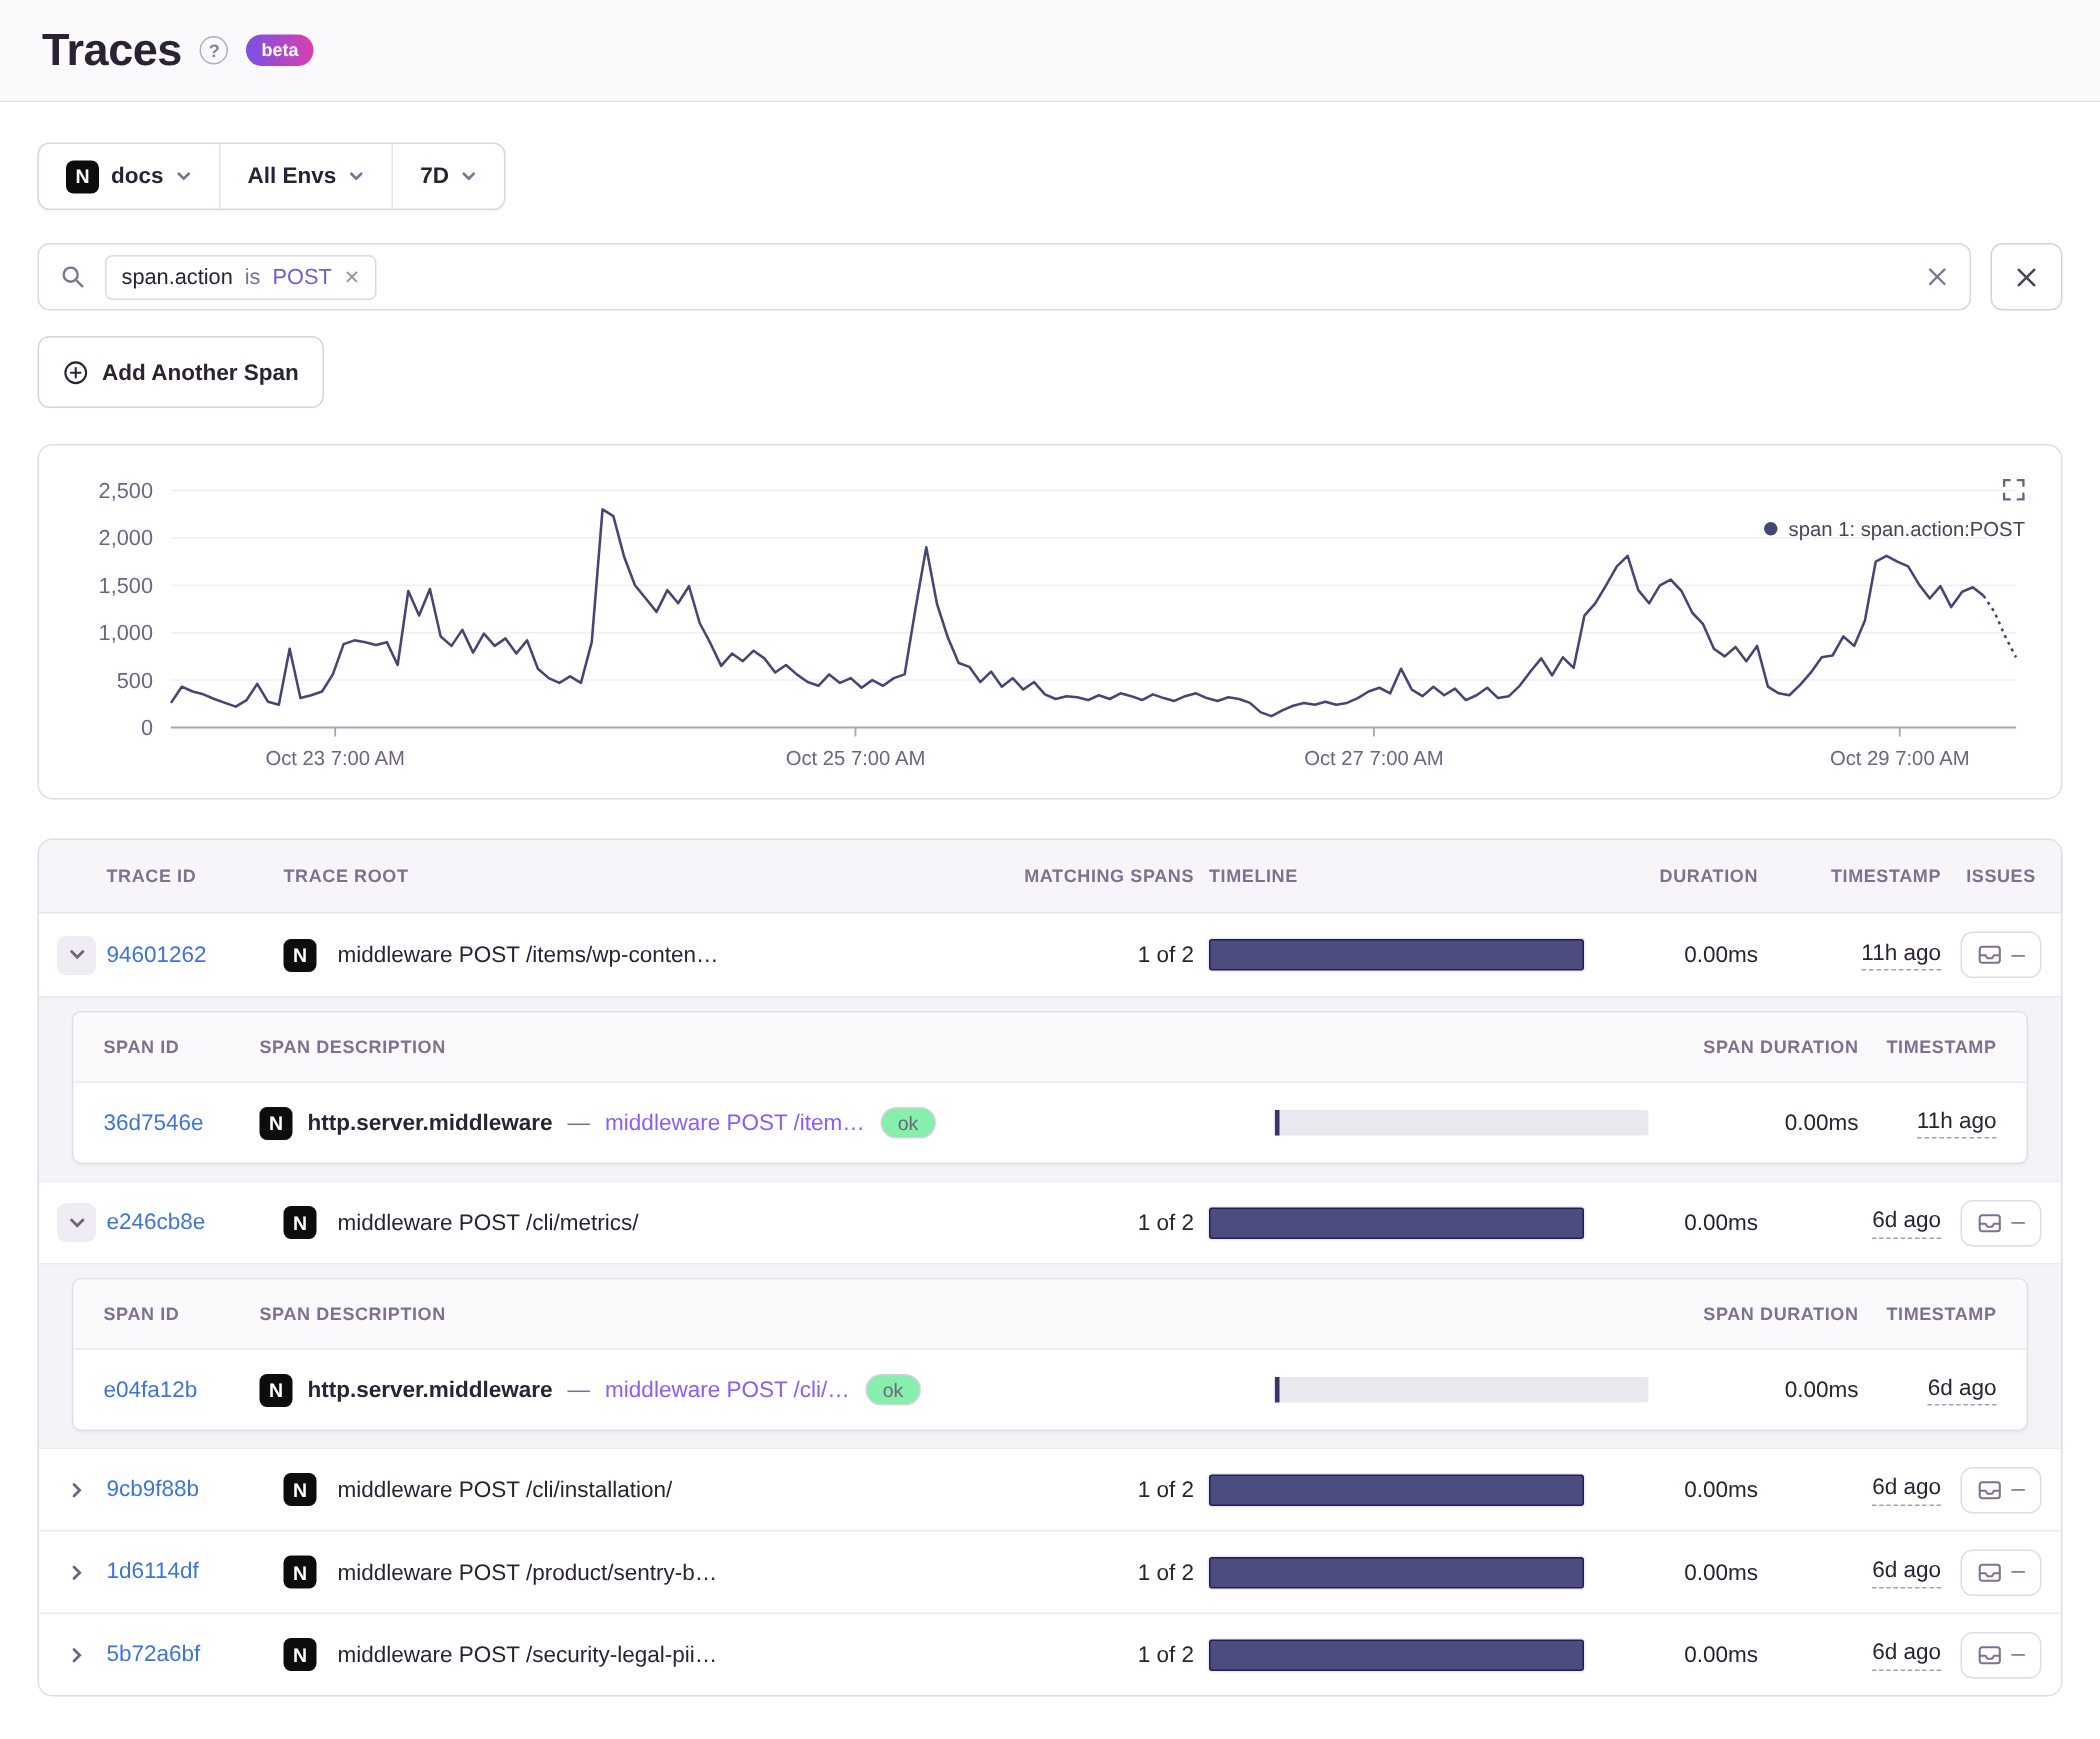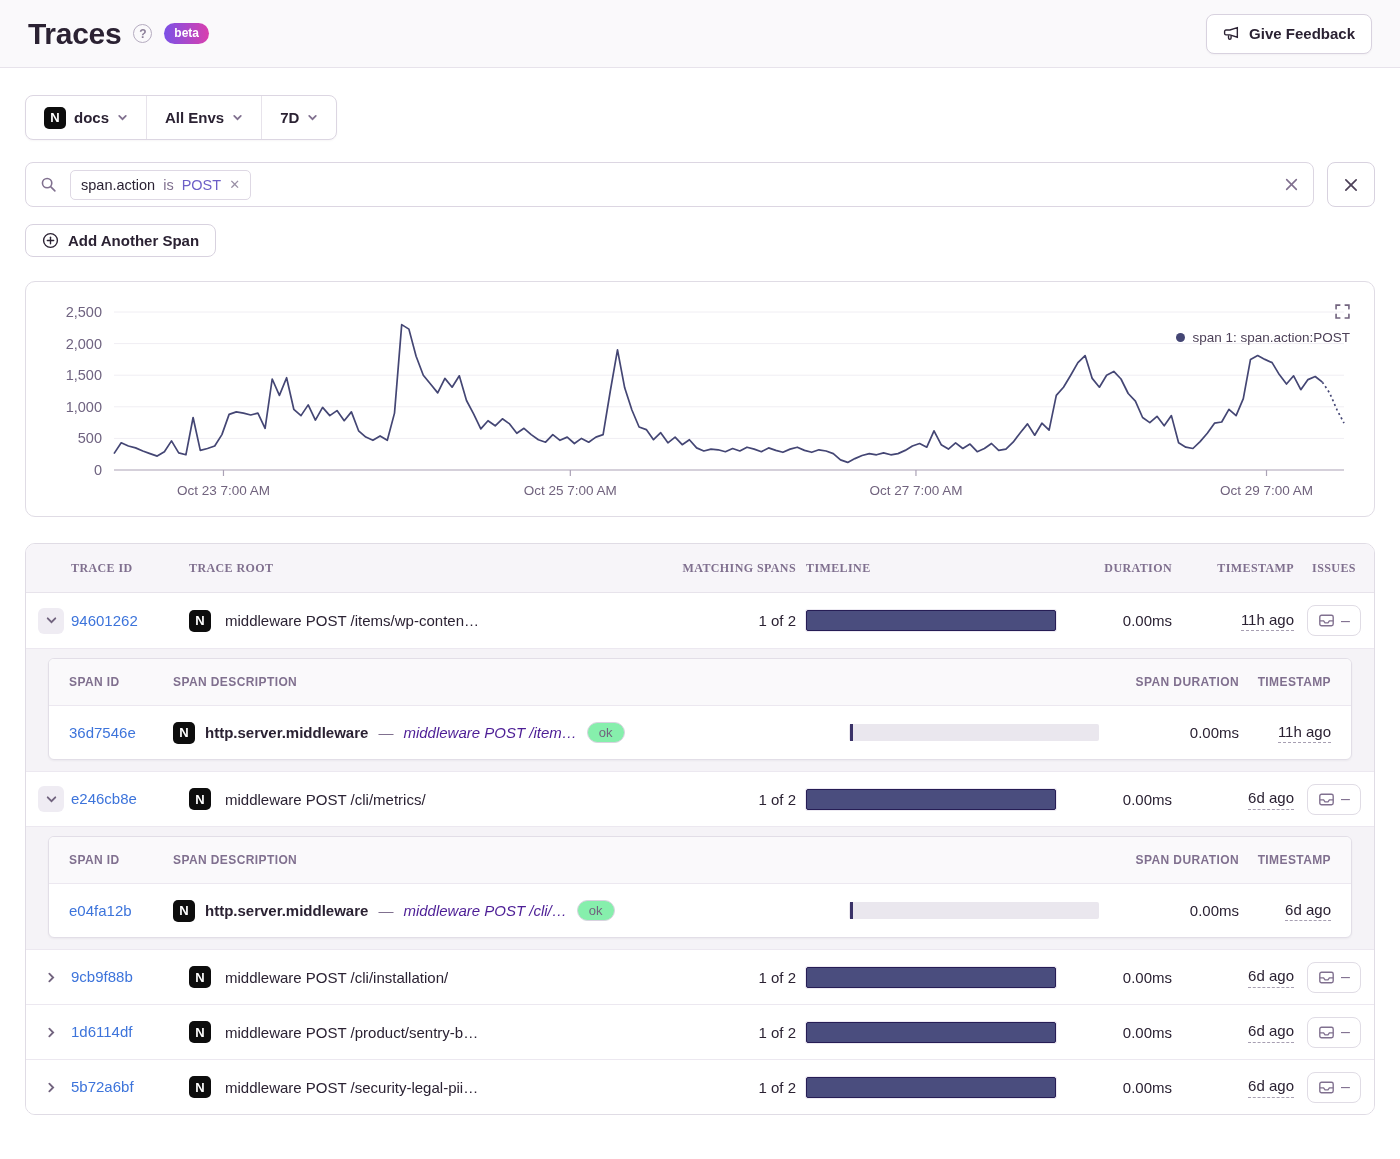--- a/index.html
+++ b/index.html
@@ -31,33 +31,33 @@
   .searchbox { flex:1; height:45px; border:1px solid #DCD6E2; border-radius:8px; background:#fff;
     display:flex; align-items:center; padding:0 14px; gap:13px; }
   .filter-chip { border:1px solid #DED8E4; border-radius:5px; height:30px; display:inline-flex;
     align-items:center; padding:0 10px; gap:8px; font-size:14.5px; background:#fff; }
   .filter-chip .k { color:#2B2233; }
   .filter-chip .op { color:#80708F; }
   .filter-chip .v { color:#6D5FC7; }
   .xsmall { color:#9A90A6; font-size:13px; cursor:pointer; }
   .clear-x { margin-left:auto; cursor:pointer; display:flex; }
   .remove-filter-btn { width:48px; height:45px; justify-content:center; gap:0; }
-  .add-span-btn { margin-top:17px; height:33px; padding:0 16px; }
+  .add-span-btn { margin-top:17px; height:48px; padding:0 16px; }
   .card { border:1px solid #E0DCE5; border-radius:10px; background:#fff; }
   .chart-card { margin-top:24px; position:relative; padding:20px 22px 8px; }
   .chart-title { font-size:17px; font-weight:700; }
   .legend { position:absolute; top:48px; right:24px; display:flex; align-items:center; gap:7px;
     font-size:13.5px; color:#4D4158; }
   .legend-dot { width:9px; height:9px; border-radius:50%; background:#444674; }
   .fullscreen { position:absolute; top:22px; right:24px; color:#71637E; cursor:pointer; display:flex; }
   .trace-card { margin-top:26px; overflow:hidden; }
   .tgrid { display:grid; grid-template-columns:45px 118px minmax(0,1fr) 128px 270px 106px 122px 80px;
     align-items:center; }
   .thead { background:#F7F5F9; border-bottom:1px solid #E7E3EB; height:49px; font-size:12px;
-    font-weight:700; letter-spacing:.4px; color:#80708F; text-transform:uppercase;font-family:Liberation Serif, serif; }
+    font-weight:700; letter-spacing:.4px; color:#80708F; text-transform:uppercase; }
   .trow { height:55px; background:#fff; }
   .trow + .trow, .trow + .expand-panel, .expand-panel + .trow { border-top:1px solid #ECE8F0; }
   .cell-pad { padding-left:10px; }
   .right { text-align:right; }
   .link { color:#3D74DB; text-decoration:none; font-size:15px; cursor:pointer; }
   .chev-btn { width:26px; height:26px; margin-left:12px; border-radius:6px; display:flex;
     align-items:center; justify-content:center; color:#71637E; cursor:pointer; }
   .chev-btn.open { background:#EFECF3; }
   .root-cell { display:flex; align-items:center; gap:14px; font-size:15px; min-width:0; }
   .root-cell .txt { white-space:nowrap; overflow:hidden; text-overflow:ellipsis; }
@@ -73,44 +73,35 @@
   .subtable { background:#fff; border:1px solid #E2DEE7; border-radius:6px; overflow:hidden;
     box-shadow:0 1px 2px rgba(40,30,60,.05); }
   .sgrid { display:grid; grid-template-columns:124px minmax(0,1fr) 270px 130px 112px; align-items:center; }
   .shead { background:#FAF9FB; border-bottom:1px solid #ECE8F0; height:47px; font-size:12px;
     font-weight:700; letter-spacing:.4px; color:#80708F; text-transform:uppercase; }
   .srow { height:53px; }
   .spad { padding-left:20px; }
   .desc-cell { display:flex; align-items:center; gap:10px; font-size:15px; min-width:0; }
   .desc-op { font-weight:700; white-space:nowrap; }
   .desc-sep { color:#80708F; }
-  .desc-txt { color:#4c1d95; white-space:nowrap; overflow:hidden; text-overflow:ellipsis;font-style:italic; }
+  .desc-txt { color:#8b5cf6; white-space:nowrap; overflow:hidden; text-overflow:ellipsis; }
   .ok-pill { border:1px solid #D8D2DF; background:#86efac; color:#71637E; font-size:13px;
     border-radius:20px; padding:2px 11px; flex:none; }
   svg.icon { display:block; }
   text.axis { font-family:"Liberation Sans", sans-serif; }
 </style>
 </head>
 <body>
 
 <div class="topbar">
   <div class="title-wrap">
     <div class="page-title">Traces</div>
     <div class="help-circle">?</div>
     <div class="beta-badge">beta</div>
   </div>
-  <button class="btn feedback-btn">
-    <span>
-      <svg class="icon" width="17" height="17" viewBox="0 0 16 16" fill="none" stroke="#2B2233" stroke-width="1.3">
-        <path d="M13.5 2.5v9l-7-2.2H2.8A1.3 1.3 0 0 1 1.5 8V6a1.3 1.3 0 0 1 1.3-1.3h3.7l7-2.2z"></path>
-        <path d="M5.2 9.6v2.6a1.2 1.2 0 0 0 2.4 0v-2"></path>
-      </svg>
-    </span>
-    <span>Give Feedback</span>
-  </button>
 </div>
 
 <div class="content">
   <div class="filterbar">
     <div class="filterseg">
       <span class="nicon">N</span>
       <span>docs</span>
       <span class="chev">
         <svg class="icon" width="11" height="11" viewBox="0 0 10 10" fill="none" stroke="currentColor" stroke-width="1.6" stroke-linecap="round">
             <polyline points="2,3.5 5,6.5 8,3.5"></polyline>

